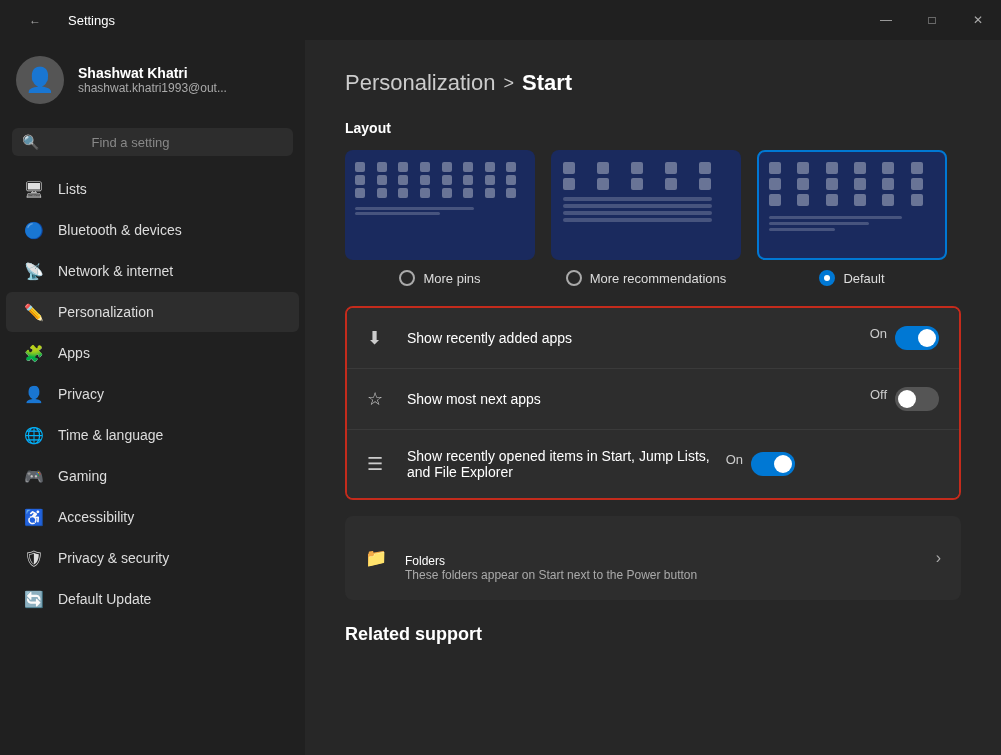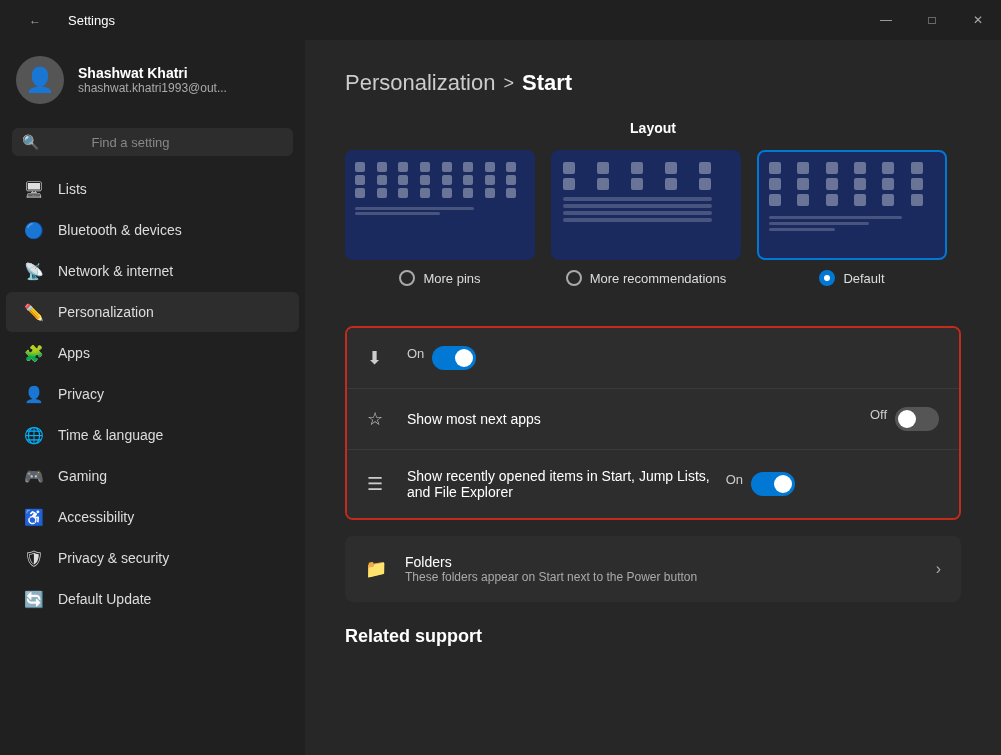--- a/index.html
+++ b/index.html
@@ -170,28 +170,27 @@
       color: #ccc;
       font-size: 18px;
     }
 
     
     .section-title {
       font-size: 14px;
       font-weight: 600;
       color: #fff;
       margin-bottom: 14px;
-      text-align: center;
     }
 
     
     .layout-options {
       display: flex;
       gap: 16px;
-      margin-bottom: 40px;
+      margin-bottom: 20px;
     }
     .layout-option {
       display: flex;
       flex-direction: column;
       align-items: center;
       gap: 10px;
       cursor: pointer;
     }
     .layout-thumbnail {
       width: 195px;
@@ -291,21 +290,21 @@
       display: flex;
       align-items: center;
       padding: 18px 20px;
       background: #2d2d2d;
       border-radius: 8px;
       gap: 16px;
       margin-bottom: 24px;
       cursor: pointer;
     }
     .folders-label { flex: 1; }
-    .folders-title { font-size: 14px; color: #fff; }
+    .folders-title { font-size: 12px; color: #fff; margin-top: 20px; }
     .folders-sub { font-size: 12px; color: #aaa; }
     .chevron-right { color: #aaa; font-size: 16px; }
 
     
     .related-title {
       font-size: 18px;
       font-weight: 600;
       color: #fff;
     }
 
@@ -505,20 +504,21 @@
       <div class="layout-label-row">
         <div class="radio-circle checked"></div>
         <span style="font-size:13px;color:#ddd;text-align:center;">Default</span>
       </div>
     </div>
       </div>
 
     <div class="settings-group" id="settings-group-container">
         <div class="setting-row">
       <div class="setting-icon">⬇</div>
+      <div class="setting-label">Show recently added apps</div>
       <div class="setting-toggle">
         <span>On</span>
         <div class="toggle-switch on">
           <div class="toggle-knob"></div>
         </div>
       </div>
     </div>
         <div class="setting-row">
       <div class="setting-icon">☆</div>
       <div class="setting-label">Show most next apps</div>

